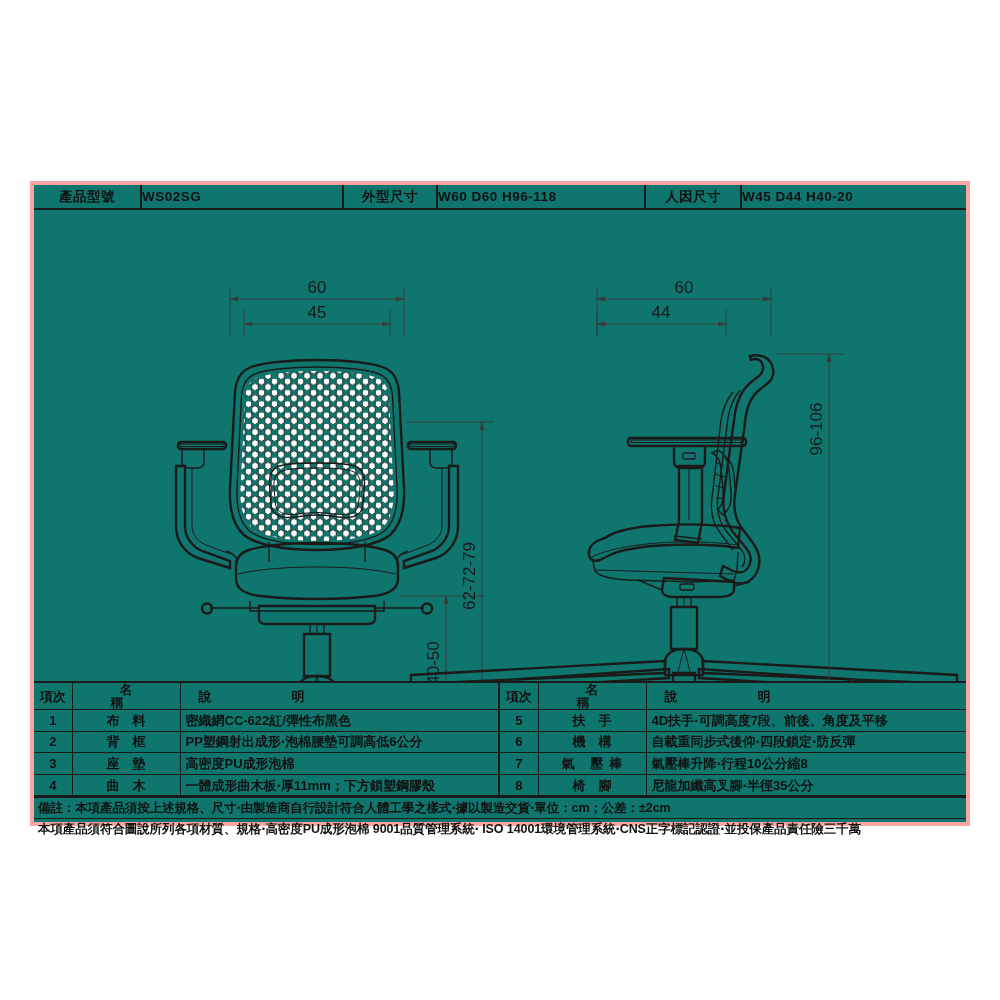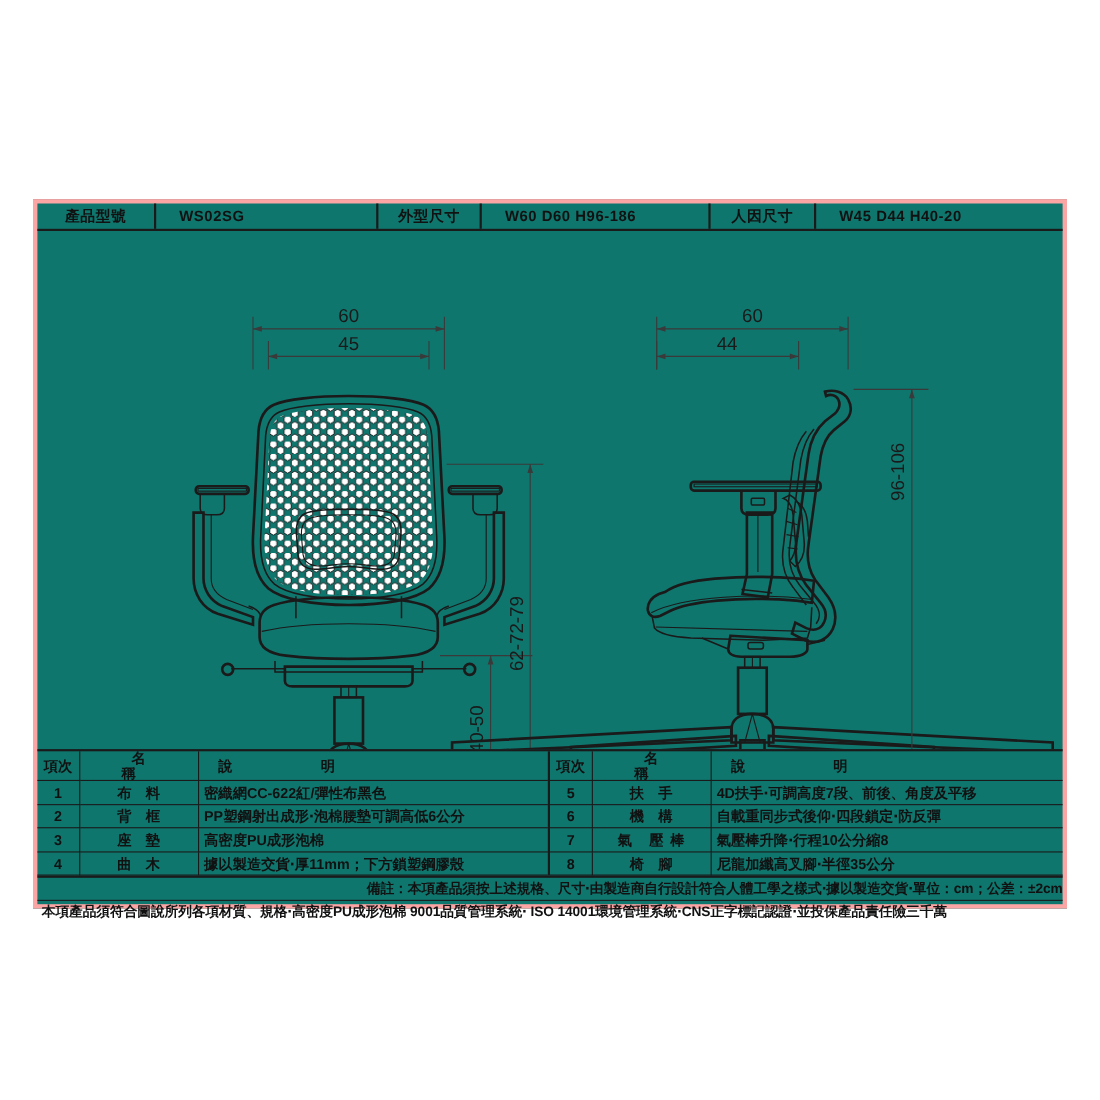--- a/index.html
+++ b/index.html
@@ -41,21 +41,21 @@
     font-weight: bold;
     letter-spacing: 0.5px;
     height: 100%;
   }
   .spec-label {
     justify-content: center;
     border-right: 2px solid #1a1a1a;
   }
   .spec-value {
     justify-content: flex-start;
-    padding-left: 21px;
+    padding-left: 0;
     border-right: 2px solid #1a1a1a;
   }
   .spec-value.last { border-right: none; }
 
   .sc-model-label { width: 108px; }
   .sc-model-value { width: 202px; }
   .sc-dim-label   { width: 94px; }
   .sc-dim-value   { width: 208px; }
   .sc-erg-label   { width: 96px; }
   .sc-erg-value   { flex: 1 1 auto; }
@@ -137,21 +137,21 @@
     box-sizing: border-box;
   }
   .note-line {
     font-size: 12.5px;
     font-weight: bold;
     line-height: 1;
     padding: 4px 0 3px 4px;
     white-space: nowrap;
     letter-spacing: -0.1px;
   }
-  .note-line.first { border-bottom: 1px solid #1a1a1a; text-align: right; }
+  .note-line.first { border-bottom: 1px solid #1a1a1a; }
 
   
   .ln   { stroke: #1a1a1a; fill: none; stroke-width: 1.4; }
   .ln-t { stroke: #1a1a1a; fill: none; stroke-width: 1.0; }
   .ln-h { stroke: #1a1a1a; fill: none; stroke-width: 2.4; }
   .dim  { stroke: #3a3a3a; fill: none; stroke-width: 1.0; }
   .dimtxt {
     font-family: "Liberation Sans", "DejaVu Sans", sans-serif;
     font-size: 17px;
     fill: #1a1a1a;
@@ -161,21 +161,21 @@
 </style>
 </head>
 <body>
 
 <div id="sheet">
 
   <div class="spec-row">
     <div class="spec-cell spec-label sc-model-label">產品型號</div>
     <div class="spec-cell spec-value sc-model-value">WS02SG</div>
     <div class="spec-cell spec-label sc-dim-label">外型尺寸</div>
-    <div class="spec-cell spec-value sc-dim-value">W60 D60 H96-186</div>
+    <div class="spec-cell spec-value sc-dim-value">W60 D60 H96-118</div>
     <div class="spec-cell spec-label sc-erg-label">人因尺寸</div>
     <div class="spec-cell spec-value sc-erg-value last">W45 D44 H40-20</div>
   </div>
 
   <div id="drawing-area">
     <svg id="drawing-svg" width="936" height="471" viewBox="0 0 936 471">
 
       <defs>
 
         <pattern id="hexmesh" width="13" height="11.26" patternUnits="userSpaceOnUse">
@@ -545,21 +545,21 @@
           <td class="c-desc">PP塑鋼射出成形‧泡棉腰墊可調高低6公分</td>
         </tr>
         <tr>
           <td class="c-no">3</td>
           <td class="c-name"><span class="spaced"><span>座</span><span>墊</span></span></td>
           <td class="c-desc">高密度PU成形泡棉</td>
         </tr>
         <tr>
           <td class="c-no">4</td>
           <td class="c-name"><span class="spaced"><span>曲</span><span>木</span></span></td>
-          <td class="c-desc">據以製造交貨‧厚11mm；下方鎖塑鋼膠殼</td>
+          <td class="c-desc">一體成形曲木板‧厚11mm；下方鎖塑鋼膠殼</td>
         </tr>
       </tbody>
     </table>
 
     <table class="parts-table right">
       <tbody>
         <tr class="hdr">
           <td class="c-no">項次</td>
           <td class="c-name"><span class="wide">名　稱</span></td>
           <td class="c-desc hdr-desc"><span class="wide">說　　明</span></td>

